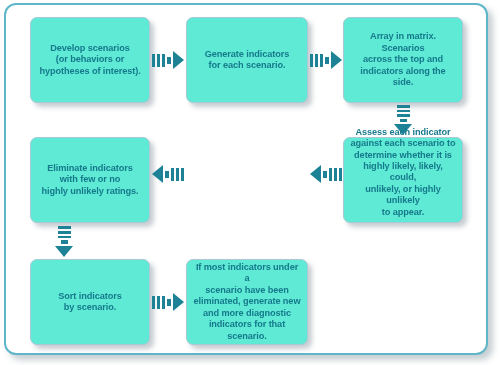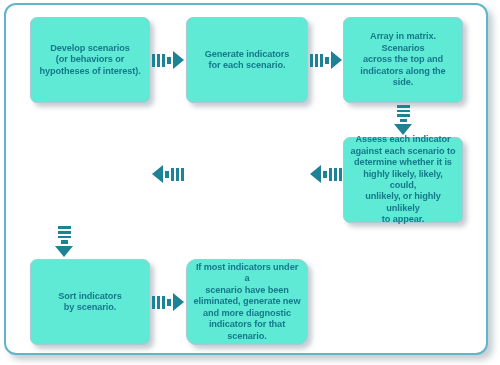--- a/index.html
+++ b/index.html
@@ -53,25 +53,25 @@
     line-height: 11.4px;
     font-weight: bold;
     letter-spacing: -0.1px;
     white-space: pre-line;
   }
 
   
   #box-develop-scenarios   { left: 30px;  top: 17px;  width: 120px; height: 86px; }
   #box-generate-indicators { left: 186px; top: 17px;  width: 122px; height: 86px; align-items: center; }
   #box-array-matrix        { left: 343px; top: 17px;  width: 120px; height: 86px; }
-  #box-assess-indicator    { left: 343px; top: 137px; width: 120px; height: 86px; }
+  #box-assess-indicator    { left: 343px; top: 137px; width: 120px; height: 86px; align-items: flex-end; }
   #box-calculate-diag      { left: 186px; top: 137px; width: 122px; height: 86px; }
   #box-eliminate-indic     { left: 30px;  top: 137px; width: 120px; height: 86px; }
   #box-sort-indicators     { left: 30px;  top: 259px; width: 120px; height: 86px; }
-  #box-generate-new        { left: 186px; top: 259px; width: 122px; height: 86px; border-radius: 10px; }
+  #box-generate-new        { left: 186px; top: 259px; width: 122px; height: 86px; }
 
   
   .conn {
     position: absolute;
     display: flex;
     align-items: center;
     justify-content: center;
   }
   .conn.h { flex-direction: row; gap: 2px; }
   .conn.v { flex-direction: column; gap: 2px; }
@@ -150,20 +150,25 @@
   </div>
 
   <div class="conn v" id="conn-array-to-assess">
     <span class="bar-v"></span>
     <span class="bar-v"></span>
     <span class="bar-v"></span>
     <span class="shaft-v"></span>
     <span class="head-d"></span>
   </div>
 
+  <div class="node" id="box-eliminate-indic">
+    <span class="txt">Eliminate indicators
+with few or no
+highly unlikely ratings.</span>
+  </div>
 
   <div class="conn h" id="conn-calculate-to-elim">
     <span class="head-l"></span>
     <span class="shaft-h"></span>
     <span class="bar-h"></span>
     <span class="bar-h"></span>
     <span class="bar-h"></span>
   </div>
 
 

